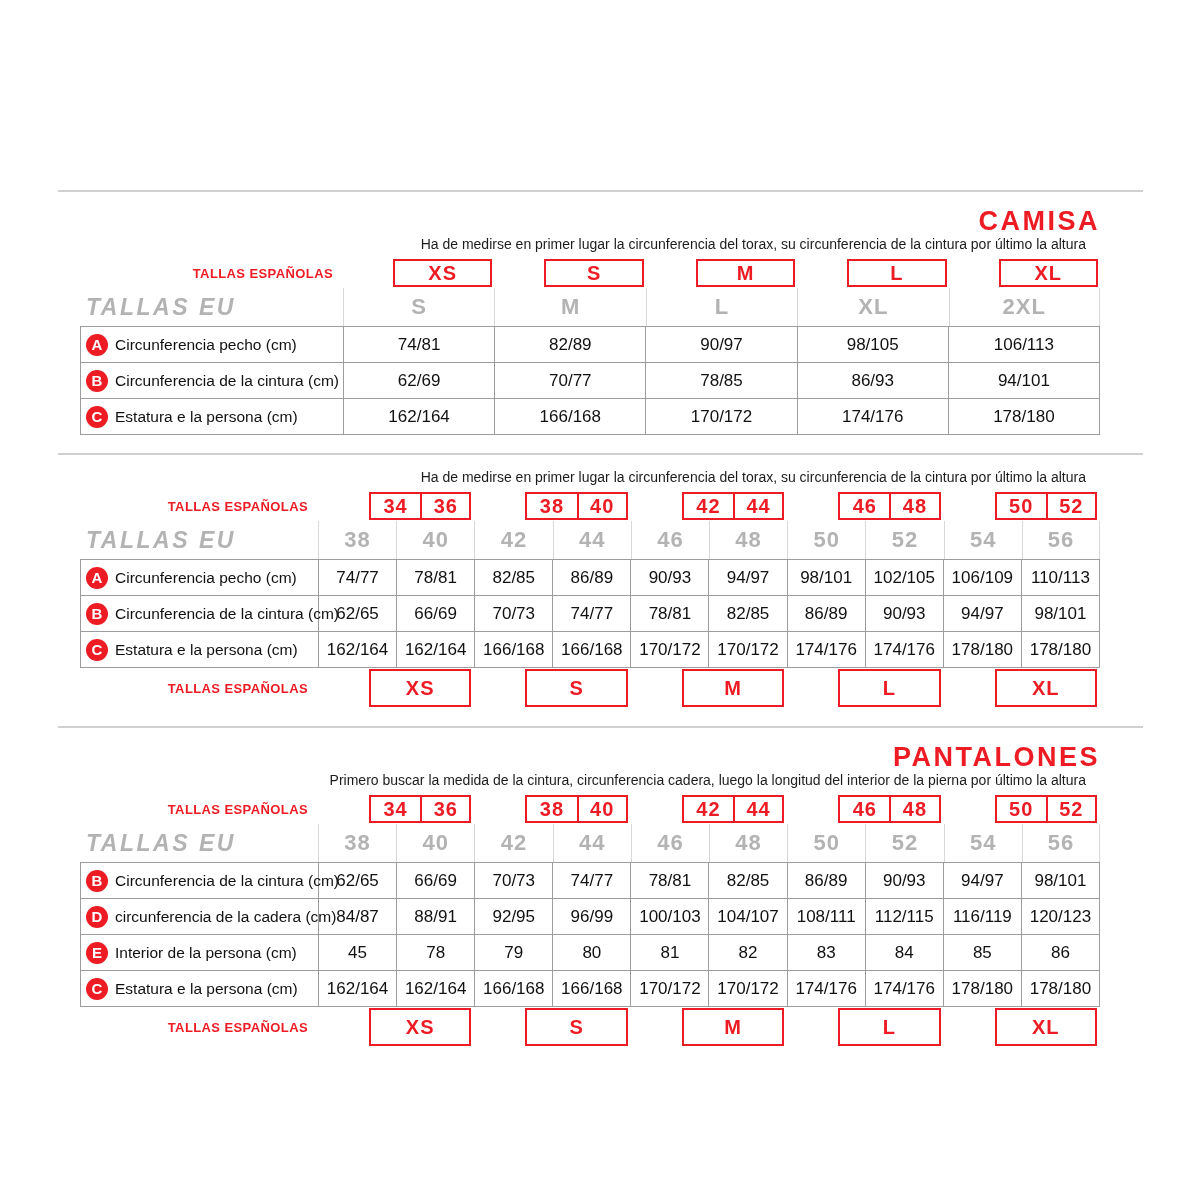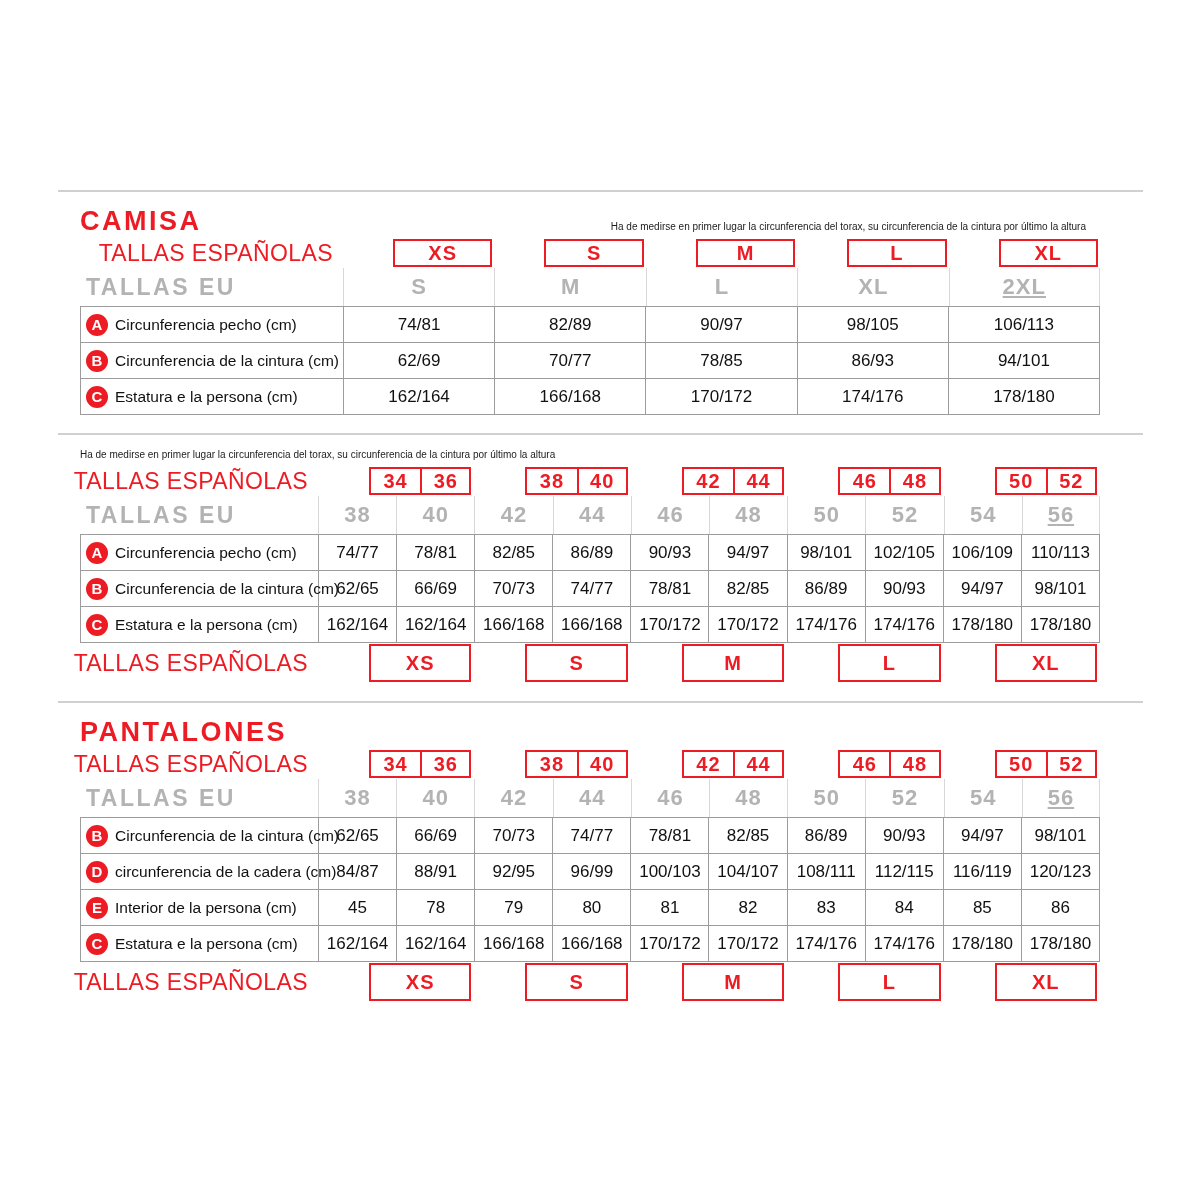--- a/index.html
+++ b/index.html
@@ -16,65 +16,65 @@
     --grid: #9c9c9c;
     --light-sep: #d8d8d8;
     --rule: #d0d0d0;
   }
   .page { width: 1200px; height: 1200px; padding-top: 190px; }
   .content { margin-left: 58px; width: 1085px; }
   .rule { height: 0; border-top: 2px solid var(--rule); }
   section { padding-bottom: 18px; }
   .sec-head {
     margin: 14px 0 2px 22px; width: 1020px;
-    display: flex; justify-content: space-between; align-items: flex-end;
+    display: flex; justify-content: flex-start; align-items: flex-end; flex-direction: column;
   }
   .sec-title {
     color: var(--red); font-size: 27px; font-weight: bold; letter-spacing: 2.5px;
     line-height: 30px; white-space: nowrap;
   }
   .sec-instruction {
-    font-size: 10px; color: #1c1c1c; padding: 0 14px 4px 0; white-space: nowrap;
+    font-size: 14px; color: #1c1c1c; padding: 0 14px 4px 0; white-space: nowrap;
   }
   .tbl { margin-left: 22px; width: 1020px; }
   .row { display: grid; }
 
   
   .header-row { height: 30px; }
   .bottom-row { height: 40px; }
   .hlabel {
-    color: var(--red); font-weight: normal; font-size: 23px; letter-spacing: .4px;
+    color: var(--red); font-weight: bold; font-size: 13px; letter-spacing: .4px;
     display: flex; align-items: center; justify-content: flex-end;
     padding-right: 10px; white-space: nowrap;
   }
   .hgroup { padding: 1px 3px; height: 100%; }
   .camisa .hgroup { padding: 1px 2px; }
   .hgroup-inner {
     height: 100%; border: 2px solid var(--red);
     display: grid;
     margin-left: 48px;
   }
   .hcell {
     display: flex; align-items: center; justify-content: center;
     color: var(--red); font-weight: bold; font-size: 20px; letter-spacing: 1px;
   }
   .hgroup-inner > .hcell + .hcell { border-left: 2px solid var(--red); }
 
   
   .eu-row { height: 38px; }
   .eu-label {
     color: var(--gray-text); font-weight: bold; font-size: 23px; letter-spacing: 2.5px;
-    display: flex; align-items: center; padding-left: 6px; white-space: nowrap;
+    display: flex; align-items: center; padding-left: 6px; white-space: nowrap; font-style: italic;
   }
   .eu-cell {
     color: var(--gray-text); font-weight: bold; font-size: 22px; letter-spacing: 1px;
     display: flex; align-items: center; justify-content: center;
     border-left: 1px solid var(--light-sep);
   }
-  .eu-row .eu-cell:last-child { border-right: 1px solid var(--light-sep); text-decoration: underline; }
+  .eu-row .eu-cell:last-child { border-right: 1px solid var(--light-sep); }
 
   
   .data-block { border-top: 1px solid var(--grid); border-left: 1px solid var(--grid); }
   .data-row { height: 36px; }
   .data-row > div {
     border-right: 1px solid var(--grid); border-bottom: 1px solid var(--grid);
     display: flex; align-items: center;
   }
   .mlabel { padding-left: 5px; gap: 7px; background: #fff; }
   .mtext { font-size: 15.5px; color: #111; white-space: nowrap; }
@@ -302,20 +302,21 @@
               </div>
             </div>
           </div>
         </div>
     </section>
 
     <section>
       <div class="rule"></div>
       <div class="sec-head">
         <div class="sec-title">PANTALONES</div>
+        <div class="sec-instruction">Primero buscar la medida de la cintura, circunferencia cadera, luego la longitud del interior de la pierna por último la altura</div>
       </div>
       <div class="tbl">
           <div class="row header-row" style="grid-template-columns: 238px repeat(10, 1fr);">
             <div class="hlabel">TALLAS ESPAÑOLAS</div>
             <div class="hgroup" style="grid-column: span 2;">
               <div class="hgroup-inner" style="grid-template-columns: repeat(2, 1fr);">
                 <div class="hcell">34</div>
                 <div class="hcell">36</div>
               </div>
             </div>

